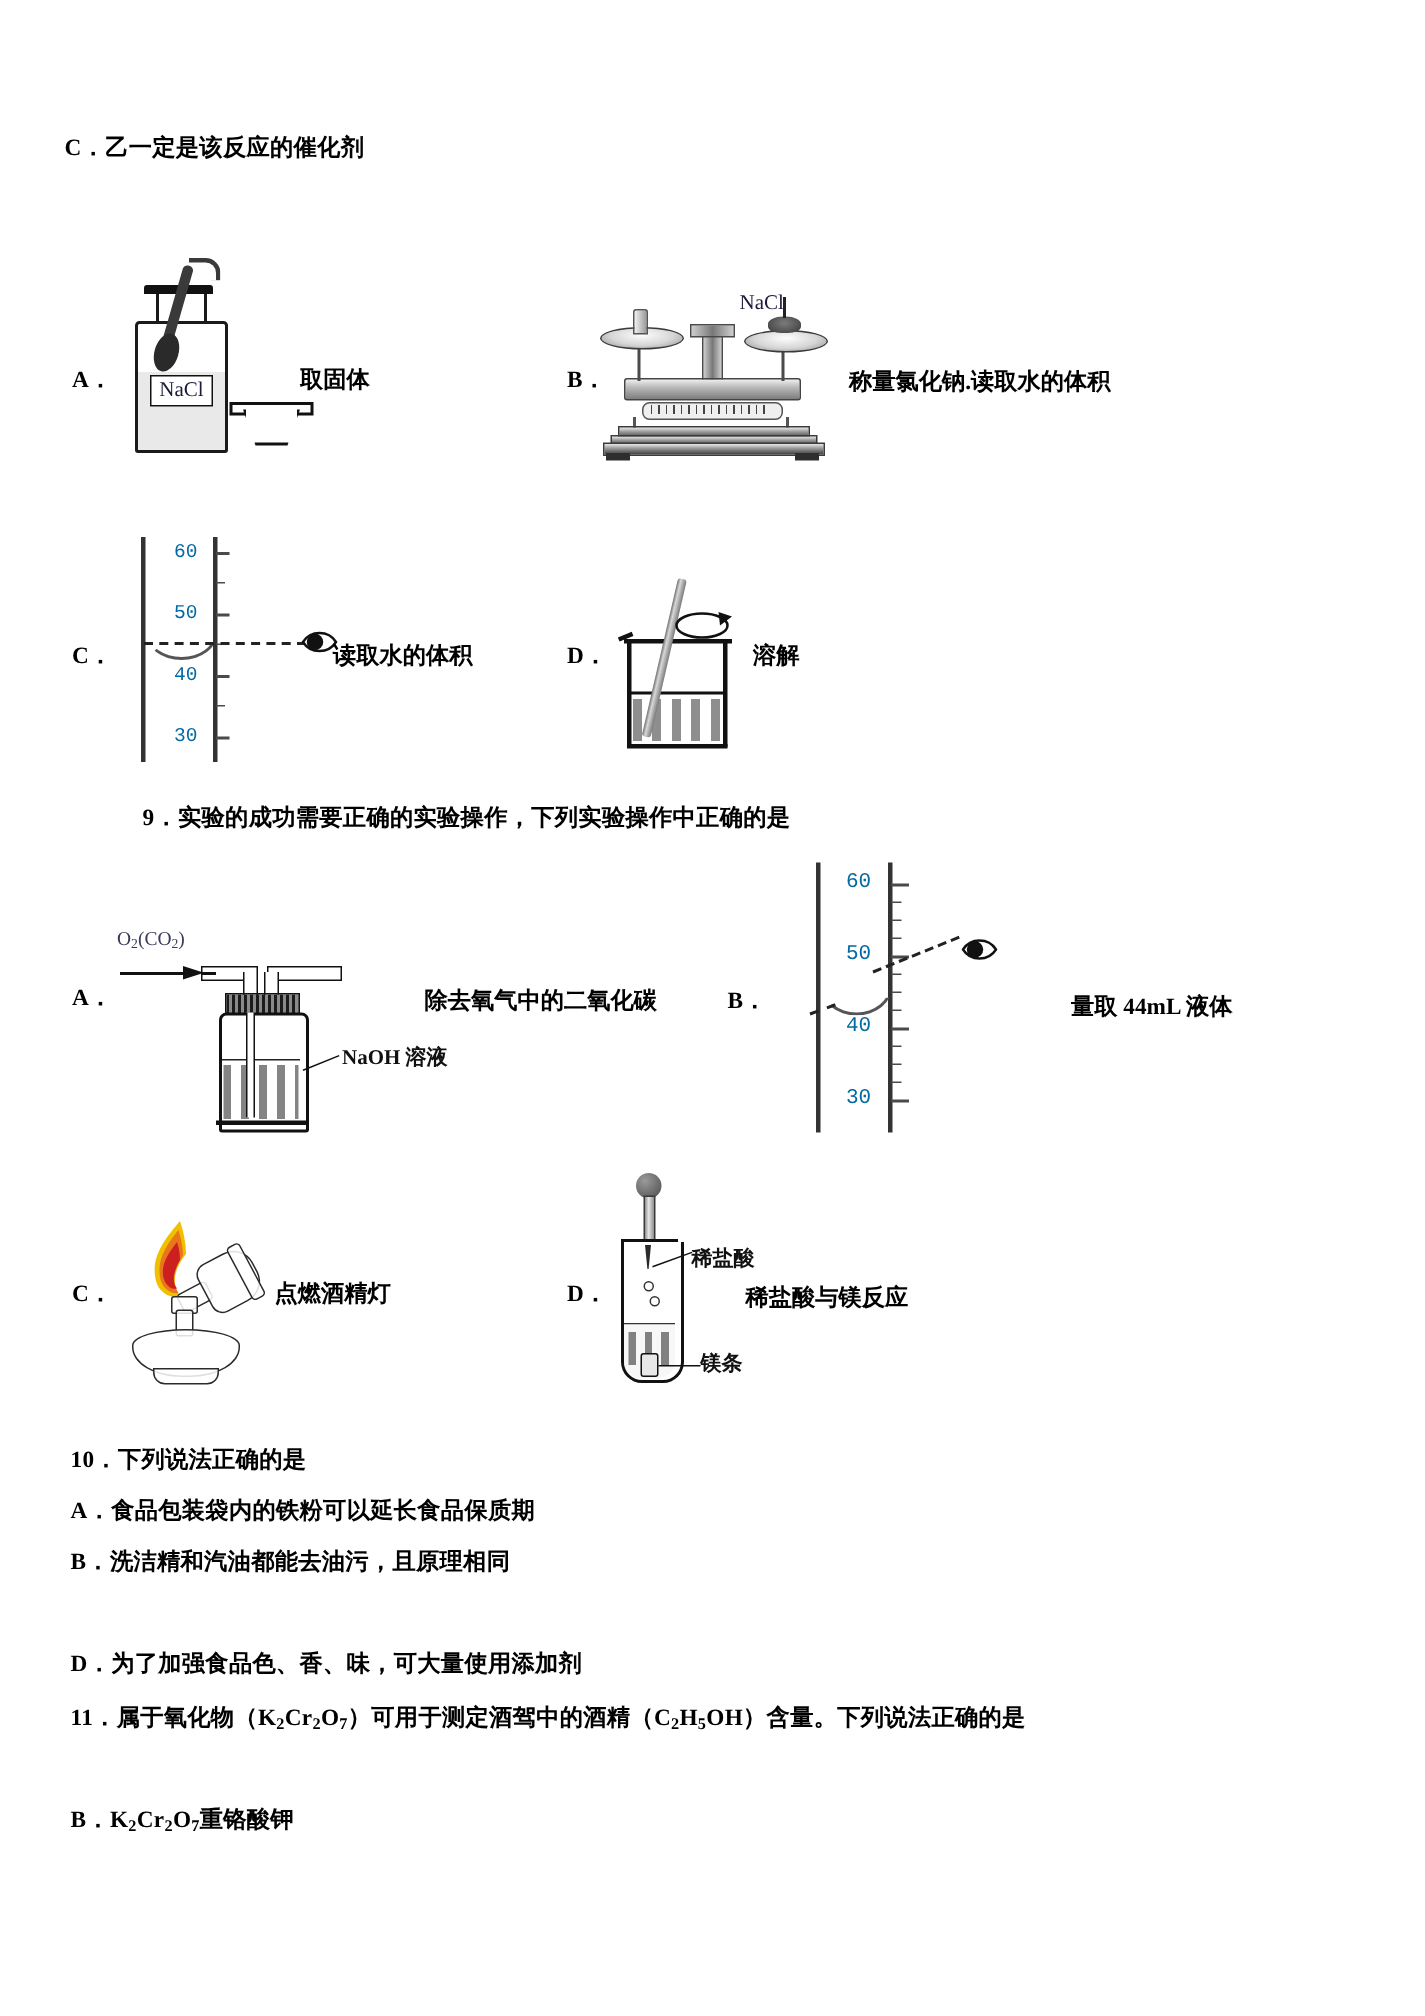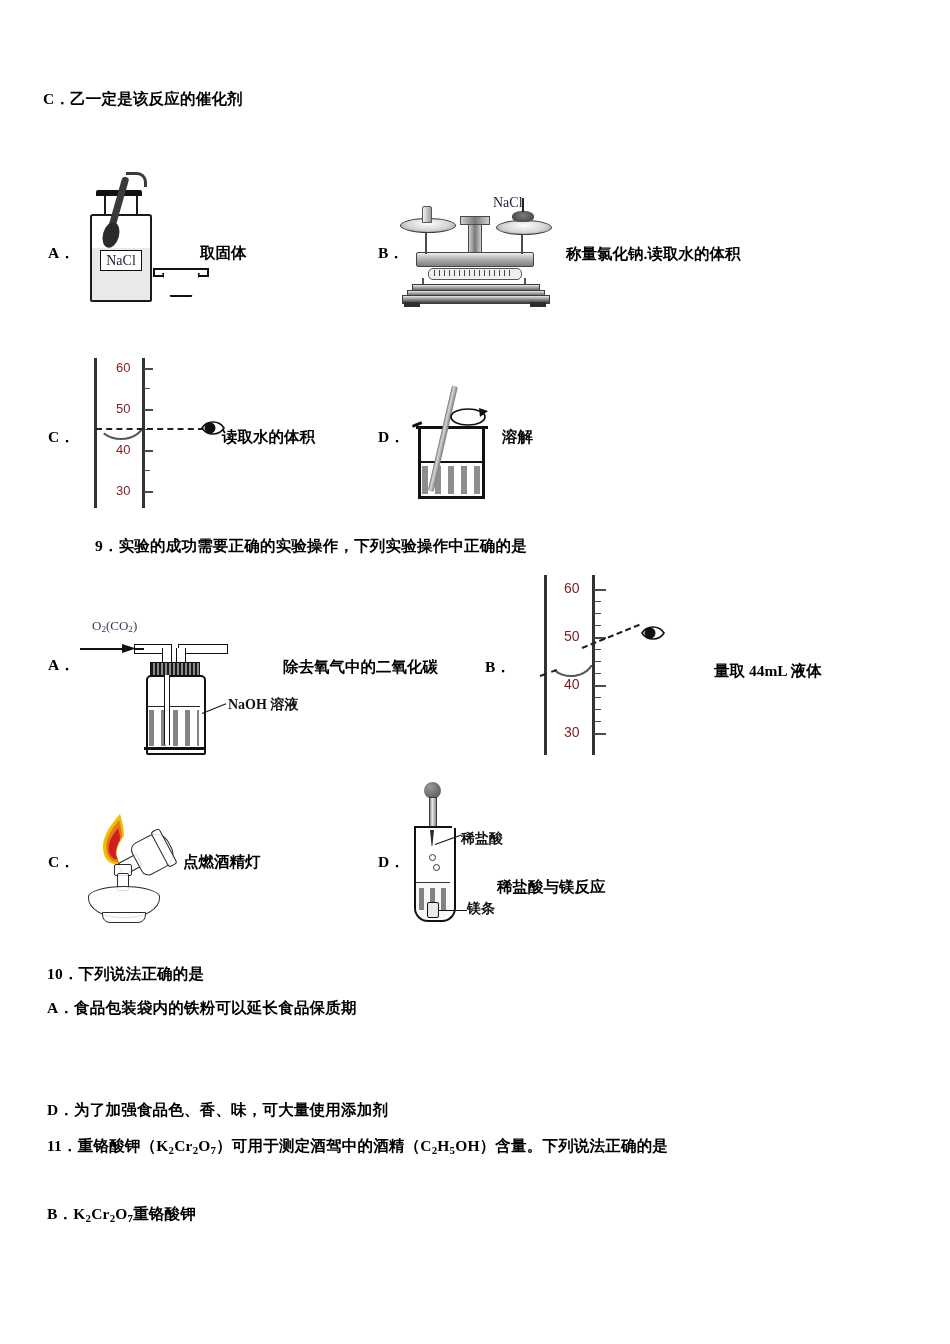--- a/index.html
+++ b/index.html
@@ -55,23 +55,23 @@
     white-space: nowrap;
   }
   .lbl-fig-cn {
     font-family: "Liberation Serif", "DejaVu Serif", serif;
     font-weight: bold;
     font-size: 13.5px;
     color: #111;
     white-space: nowrap;
   }
   .tickno {
-    font-family: Liberation Sans, sans-serif;
+    font-family: Liberation Mono, monospace;
     font-size: 13px;
-    color: #7f1d1d;
+    color: #0369a1;
   }
 
   
   .bottle-body {
     border: 2px solid #1a1a1a;
     background: linear-gradient(to bottom, #ffffff 0 38%, #e9e9e9 38% 100%);
   }
   .bottle-neck { border: 2px solid #1a1a1a; border-bottom: none; background: #fff; }
   .bottle-cap { background: #111; border-radius: 2px 2px 0 0; }
   .nacl-box {
@@ -291,21 +291,21 @@
   <div class="abs caption" style="left:502px; top:427px;">溶解</div>
 
   <div class="abs qline" style="left:47px; top:535px;margin-left:48px;">
     <span>9．</span><span>实验的成功需要正确的实验操作，下列实验操作中正确的是</span>
   </div>
 
   <div class="abs opt-label" style="left:48px; top:655px;">A．</div>
 
   <div class="fig" style="left:78px; top:618px; width:220px; height:140px;">
 
-    <div class="abs lbl-fig" style="left:14px; top:0px; color:#3a3a5a;">
+    <div class="abs lbl-fig" style="left:0px; top:0px; color:#3a3a5a;">
       <span>O</span><sub>2</sub><span>(CO</span><sub>2</sub><span>)</span>
     </div>
 
     <div class="abs arrow-shaft" style="left:2px; top:30px; width:46px;"></div>
     <svg class="abs" style="left:44px; top:24px;" width="16" height="13" viewBox="0 0 16 13">
       <path d="M0 2 L14 6.5 L0 11 Z" fill="#111"></path>
     </svg>
 
     <div class="abs tube" style="left:56px; top:26px; width:36px; height:8px;"></div>
     <div class="abs tube" style="left:100px; top:26px; width:48px; height:8px;"></div>
@@ -417,33 +417,36 @@
 
     <div class="abs" style="left:22px; top:120px; width:10px; height:14px; border:1.6px solid #111; border-radius:2px; background:#e8e8e8;"></div>
 
     <div class="abs leader" style="left:30px; top:62px; width:28px; transform:rotate(-20deg);"></div>
     <div class="abs lbl-fig-cn" style="left:56px; top:48px; font-size:14px;">稀盐酸</div>
 
     <div class="abs leader" style="left:34px; top:128px; width:28px;"></div>
     <div class="abs lbl-fig-cn" style="left:62px; top:118px; font-size:14px;">镁条</div>
   </div>
 
-  <div class="abs caption" style="left:497px; top:855px;margin-top:22px;">稀盐酸与镁反应</div>
+  <div class="abs caption" style="left:497px; top:855px;">稀盐酸与镁反应</div>
 
   <div class="abs qline" style="left:47px; top:963px;">
     <span>10．</span><span>下列说法正确的是</span>
   </div>
   <div class="abs qline" style="left:47px; top:997px;">
     <span>A．</span><span>食品包装袋内的铁粉可以延长食品保质期</span>
   </div>
+  <div class="abs qline" style="left:47px; top:1031px;">
+    <span>B．</span><span>洗洁精和汽油都能去油污，且原理相同</span>
+  </div>
   <div class="abs qline" style="left:47px; top:1099px;">
     <span>D．</span><span>为了加强食品色、香、味，可大量使用添加剂</span>
   </div>
 
   <div class="abs qline" style="left:47px; top:1135px;">
-    <span>11．</span><span>重铬酸钾（K</span><sub>2</sub><span>Cr</span><sub>2</sub><span>O</span><sub>7</sub><span>）可用于测定酒驾中的酒精（C</span><sub>2</sub><span>H</span><sub>5</sub><span>OH）含量。下列说法正确的是</span>
+    <span>11．</span><span>属于氧化物（K</span><sub>2</sub><span>Cr</span><sub>2</sub><span>O</span><sub>7</sub><span>）可用于测定酒驾中的酒精（C</span><sub>2</sub><span>H</span><sub>5</sub><span>OH）含量。下列说法正确的是</span>
   </div>
 
   <div class="abs qline" style="left:47px; top:1203px;">
     <span>B．</span><span>K<sub>2</sub>Cr<sub>2</sub>O<sub>7</sub></span><span>重铬酸钾</span>
   </div>
 
 </div>
 
 </body></html>

